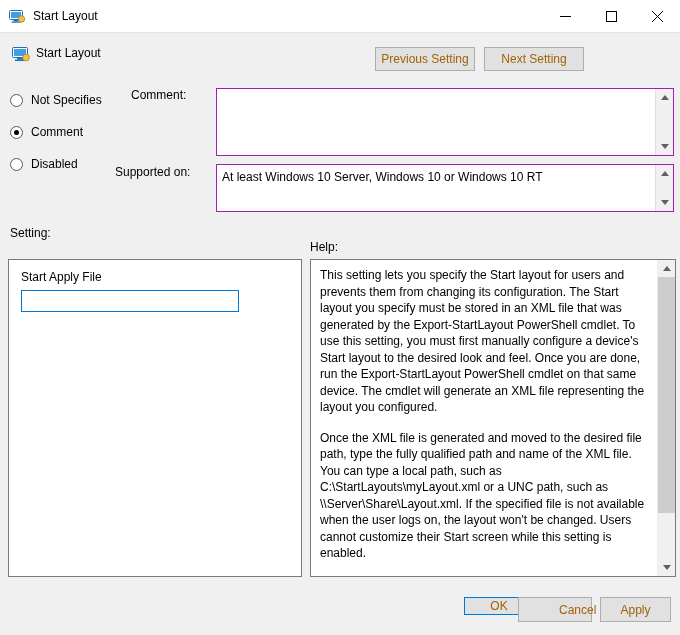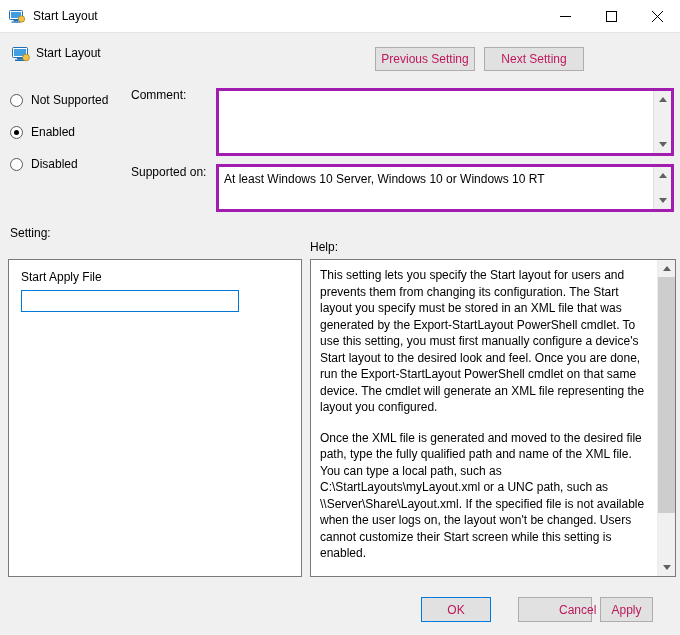--- a/index.html
+++ b/index.html
@@ -75,21 +75,21 @@
     position: absolute;
     left: 36px;
     top: 13px;
     font-size: 12px;
   }
   .btn {
     font-family: "Liberation Sans", sans-serif;
     font-size: 12px;
     background: #e1e1e1;
     border: 1px solid #adadad;
-    color: #be185d;
+    color: #a16207;
     padding: 0;
     height: 24px;
     box-sizing: border-box;
   }
   .btn-prev {
     position: absolute;
     left: 375px;
     top: 47px;
     width: 100px;
   }
@@ -134,28 +134,28 @@
     background: #000;
   }
   .radio-label { font-size: 12px; }
   
   .field-label {
     position: absolute;
     font-size: 12px;
     text-align: right;
   }
   .lbl-comment { left: 131px; top: 88px; }
-  .lbl-supported { left: 131px; top: 165px; }
+  .lbl-supported { left: 115px; top: 165px; }
   .lbl-options { left: 10px; top: 226px; }
   .lbl-help { left: 310px; top: 240px; }
 
   .textbox {
     position: absolute;
     background: #fff;
-    border: 3px solid #a21caf;
+    border: 1px solid #a21caf;
     box-sizing: border-box;
     display: flex;
   }
   .textbox .content {
     flex: 1 1 auto;
     padding: 4px 5px;
     font-size: 12px;
     line-height: 16px;
     overflow: hidden;
     white-space: pre-wrap;
@@ -245,23 +245,23 @@
   .help-scroll .thumb {
     position: absolute;
     left: 0;
     top: 17px;
     width: 17px;
     height: 236px;
     background: #cdcdcd;
   }
 
   
-  .btn-ok     { position: absolute; left: 421px; top: 597px; width: 70px; height: 25px; }
+  .btn-ok     { position: absolute; left: 464px; top: 597px; width: 70px; height: 18px; }
   .btn-cancel { position: absolute; left: 518px; top: 597px; width: 74px; height: 25px; padding-left: 40px; }
-  .btn-apply  { position: absolute; left: 600px; top: 597px; width: 53px; height: 25px; }
+  .btn-apply  { position: absolute; left: 600px; top: 597px; width: 71px; height: 25px; }
   .btn-ok { border-color: #0078d7; }
 </style>
 </head>
 <body>
 
 <div class="window">
 
   <div class="titlebar">
     <span class="titlebar-icon">
       <svg width="16" height="16" viewBox="0 0 16 16">
@@ -304,25 +304,25 @@
     </span>
     <span class="header-title">Start Layout</span>
   </div>
 
   <button class="btn btn-prev">Previous Setting</button>
   <button class="btn btn-next">Next Setting</button>
 
   <div class="radios">
     <div class="radio-row">
       <span class="radio"></span>
-      <span class="radio-label">Not Supported</span>
+      <span class="radio-label">Not Specifies</span>
     </div>
     <div class="radio-row">
       <span class="radio checked"></span>
-      <span class="radio-label">Enabled</span>
+      <span class="radio-label">Comment</span>
     </div>
     <div class="radio-row">
       <span class="radio"></span>
       <span class="radio-label">Disabled</span>
     </div>
   </div>
 
   <div class="field-label lbl-comment">Comment:</div>
   <div class="textbox comment-box">
     <div class="content"></div>

